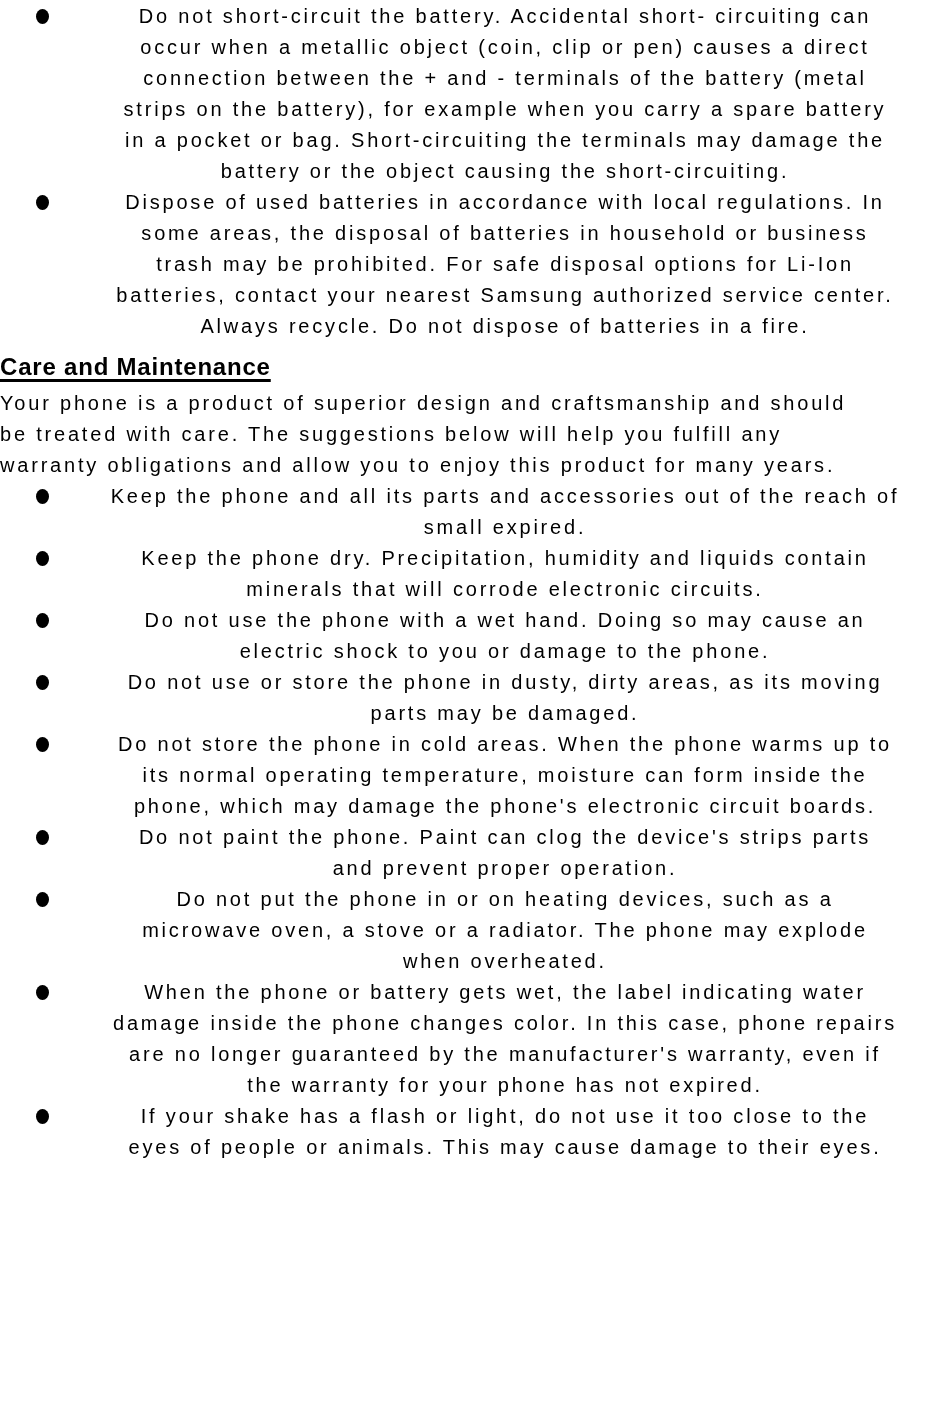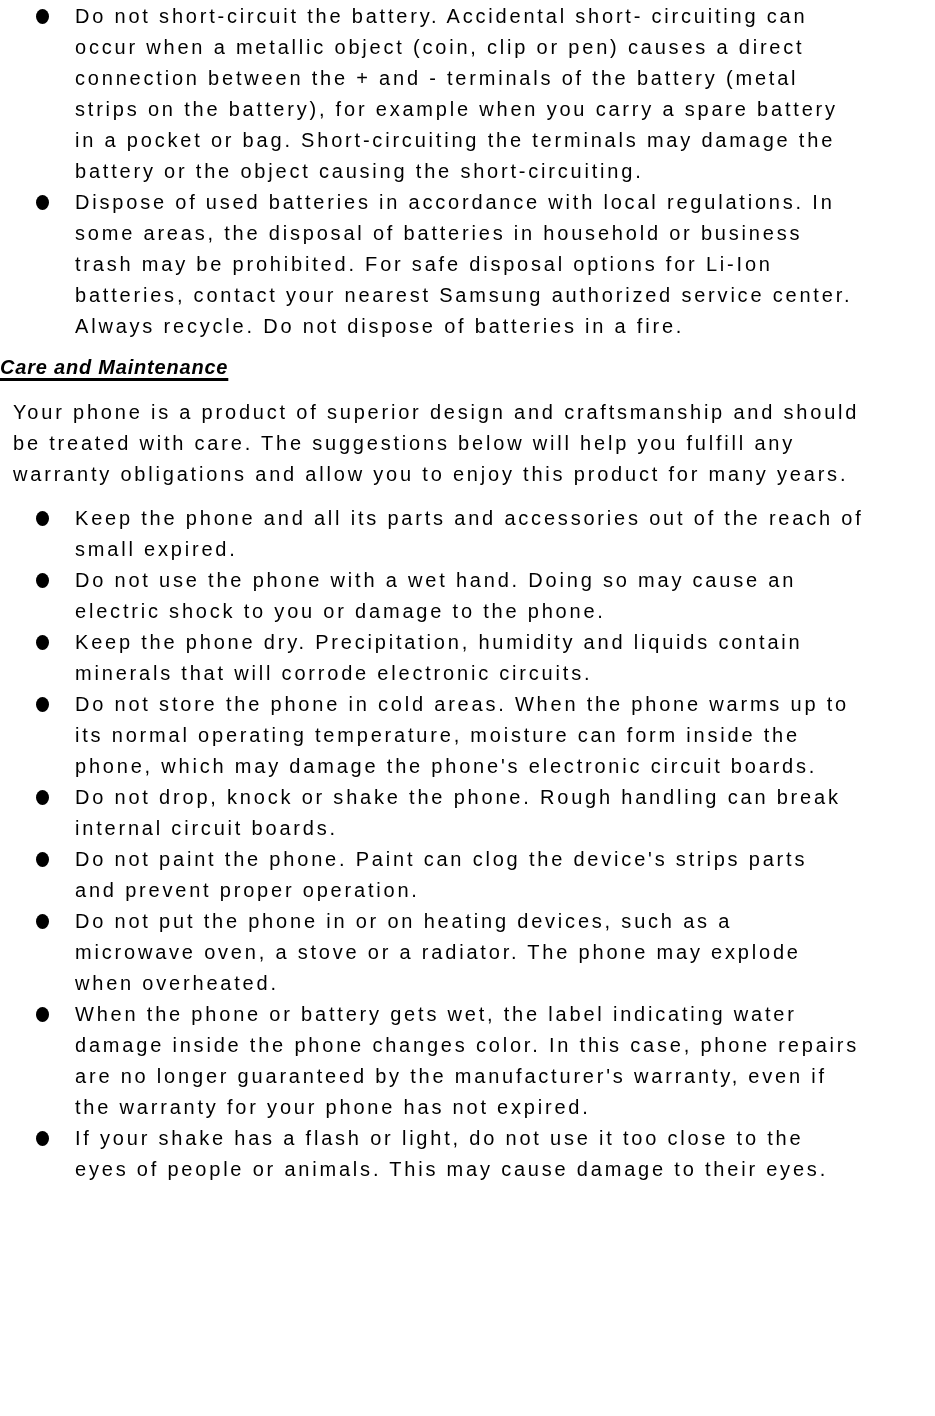--- a/index.html
+++ b/index.html
@@ -37,34 +37,34 @@
     left: 36px;
     top: 8px;
     width: 13px;
     height: 15px;
     background: #000000;
     border-radius: 50%;
   }
   .li-text {
     display: block;
     white-space: pre;
+    text-align: center;
   }
   h2.section-heading {
     margin: 8px 0 4px 0;
-    font-size: 20px;
+    font-size: 24px;
     font-weight: bold;
     letter-spacing: 0.8px;
     line-height: 34px;
     text-decoration: underline;
     text-decoration-thickness: 3px;
     text-underline-offset: 4px;
-    font-style: italic;
   }
   p.intro {
-    margin: 13px;
+    margin: 0;
     white-space: pre;
   }
 </style>
 </head>
 <body>
 
 <div class="page">
 
   <ul class="bullet-list">
     <li>
@@ -93,38 +93,38 @@
 warranty obligations and allow you to enjoy this product for many years.</p>
 
   <ul class="bullet-list">
     <li>
       <span class="bullet-dot"></span>
       <span class="li-text">Keep the phone and all its parts and accessories out of the reach of
 small expired.</span>
     </li>
     <li>
       <span class="bullet-dot"></span>
+      <span class="li-text">Keep the phone dry. Precipitation, humidity and liquids contain
+minerals that will corrode electronic circuits.</span>
+    </li>
+    <li>
+      <span class="bullet-dot"></span>
       <span class="li-text">Do not use the phone with a wet hand. Doing so may cause an
 electric shock to you or damage to the phone.</span>
     </li>
     <li>
       <span class="bullet-dot"></span>
-      <span class="li-text">Keep the phone dry. Precipitation, humidity and liquids contain
-minerals that will corrode electronic circuits.</span>
+      <span class="li-text">Do not use or store the phone in dusty, dirty areas, as its moving
+parts may be damaged.</span>
     </li>
     <li>
       <span class="bullet-dot"></span>
       <span class="li-text">Do not store the phone in cold areas. When the phone warms up to
 its normal operating temperature, moisture can form inside the
 phone, which may damage the phone's electronic circuit boards.</span>
-    </li>
-    <li>
-      <span class="bullet-dot"></span>
-      <span class="li-text">Do not drop, knock or shake the phone. Rough handling can break
-internal circuit boards.</span>
     </li>
     <li>
       <span class="bullet-dot"></span>
       <span class="li-text">Do not paint the phone. Paint can clog the device's strips parts
 and prevent proper operation.</span>
     </li>
     <li>
       <span class="bullet-dot"></span>
       <span class="li-text">Do not put the phone in or on heating devices, such as a
 microwave oven, a stove or a radiator. The phone may explode

